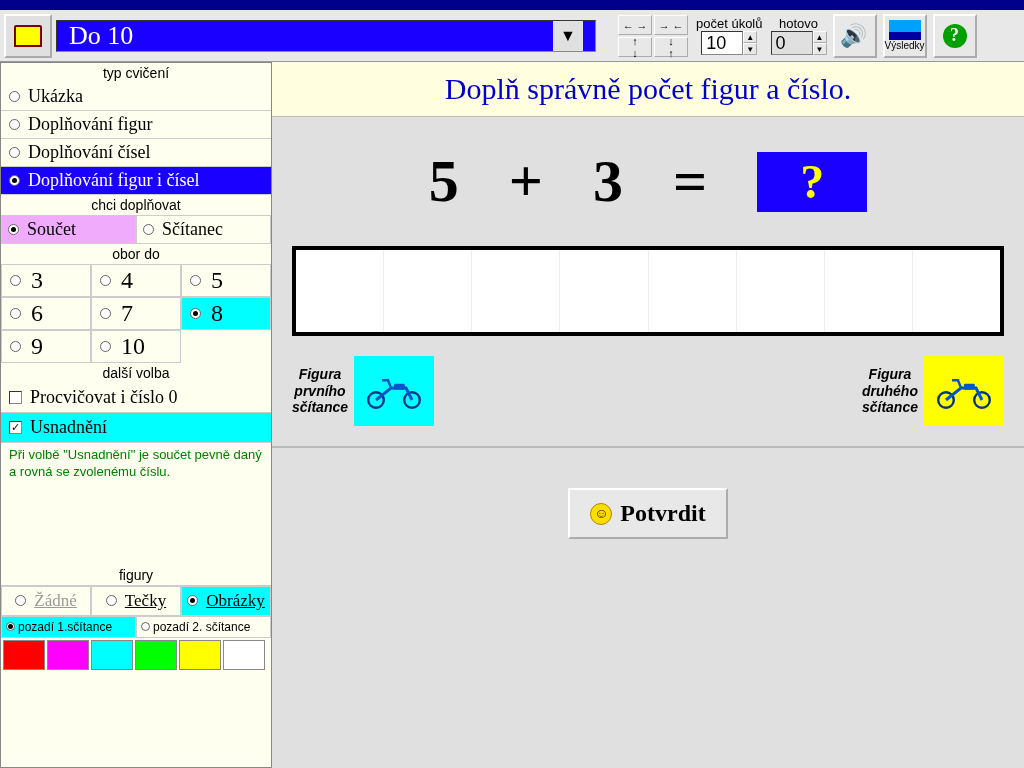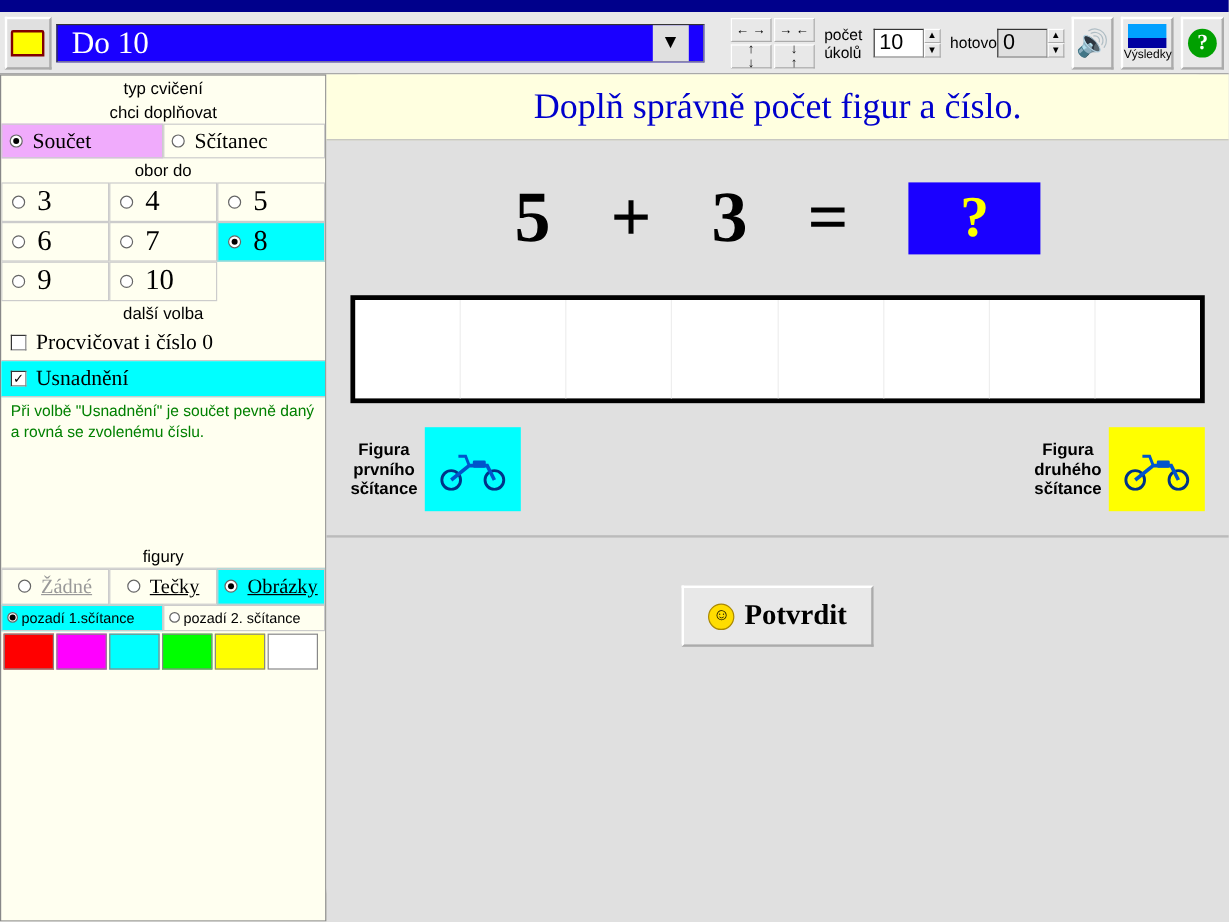--- a/index.html
+++ b/index.html
@@ -8,21 +8,21 @@
 
 .titlebar { height: 10px; background: #00008b; }
 .toolbar { height: 52px; background: #e8e8e8; display: flex; align-items: center; padding: 4px; gap: 4px; border-bottom: 1px solid #999; }
 .folder-btn { width: 48px; height: 44px; background: #e0e0e0; border: 2px outset #fff; display: flex; align-items: center; justify-content: center; cursor: pointer; }
 .folder-icon { width: 28px; height: 22px; background: #ffff00; border: 2px solid #800000; border-radius: 2px 2px 0 0; }
 .category-select { flex: 0 0 540px; height: 32px; background: #1a00ff; color: #fff; font-size: 26px; padding: 0 12px; display: flex; align-items: center; justify-content: space-between; border: 1px inset #888; cursor: pointer; }
 .category-select .arrow { width: 30px; height: 30px; background: #e0e0e0; display: flex; align-items: center; justify-content: center; color: #000; font-size: 16px; }
 .arrow-grid { display: flex; gap: 2px; margin-left: 18px; }
 .arrow-col { display: flex; flex-direction: column; gap: 2px; }
 .arrow-cell { width: 34px; height: 20px; border: 1px outset #fff; background: #e8e8e8; display: flex; align-items: center; justify-content: center; font-size: 11px; cursor: pointer; }
-.stat-group { display: flex; flex-direction: row; align-items: center; margin-left: 4px; }
+.stat-group { display: flex; flex-direction: column; align-items: center; margin-left: 4px; }
 .stat-label { font-size: 13px; font-family: Arial, sans-serif; }
 .stat-row { display: flex; align-items: center; }
 .stat-val { width: 42px; height: 24px; border: 1px inset #888; background: #fff; font-size: 18px; padding: 0 4px; display: flex; align-items: center; font-family: Arial; }
 .stat-val.ro { background: #e0e0e0; }
 .spinner { display: flex; flex-direction: column; }
 .spinner div { width: 14px; height: 12px; border: 1px outset #fff; font-size: 8px; display: flex; align-items: center; justify-content: center; cursor: pointer; }
 .sound-btn, .results-btn, .help-btn { width: 44px; height: 44px; border: 2px outset #fff; background: #e8e8e8; display: flex; flex-direction: column; align-items: center; justify-content: center; cursor: pointer; margin-left: 2px; }
 .results-btn { font-size: 10px; font-family: Arial; }
 .results-icon { width: 32px; height: 20px; background: linear-gradient(to bottom, #00a0ff 60%, #0000a0 60%); }
 .help-circle { width: 24px; height: 24px; border-radius: 50%; background: #00a000; color: #fff; font-weight: bold; display: flex; align-items: center; justify-content: center; font-size: 18px; }
@@ -62,21 +62,21 @@
 .color-swatch { width: 42px; height: 30px; border: 1px solid #888; cursor: pointer; }
 
 
 .instruction { background: #ffffe0; color: #0000cc; font-size: 30px; text-align: center; padding: 10px 0; border-bottom: 1px solid #bbb; }
 .equation { display: flex; align-items: center; justify-content: center; gap: 50px; padding: 30px 0 20px 0; font-size: 60px; font-weight: bold; }
 .answer-box { width: 110px; height: 60px; background: #1a00ff; color: #ffff00; display: flex; align-items: center; justify-content: center; font-size: 48px; font-weight: bold; }
 .strip { margin: 10px 20px; height: 90px; background: #fff; border: 4px solid #000; display: flex; }
 .strip div { flex: 1; border-right: 1px solid #eee; }
 .strip div:last-child { border-right: none; }
 .figure-row { display: flex; justify-content: space-between; padding: 10px 20px; align-items: center; }
-.figure-group { display: flex; align-items: center; gap: 6px; }
+.figure-group { display: flex; align-items: center; gap: 6px; font-style: italic; }
 .figure-label { font-size: 14px; font-family: Arial; font-weight: bold; text-align: center; line-height: 1.2; }
 .figure-tile { width: 80px; height: 70px; display: flex; align-items: center; justify-content: center; cursor: pointer; }
 .figure-tile.c1 { background: #00ffff; }
 .figure-tile.c2 { background: #ffff00; }
 .bike { width: 60px; }
 .confirm-row { display: flex; justify-content: center; padding: 40px 0; border-top: 2px solid #bbb; margin-top: 10px; }
 .confirm-btn { padding: 10px 20px; font-size: 24px; font-weight: bold; border: 2px outset #fff; background: #e8e8e8; display: flex; align-items: center; gap: 8px; cursor: pointer; font-family: "Times New Roman"; }
 .smiley { width: 22px; height: 22px; border-radius: 50%; background: #ffdd00; border: 1px solid #aa8800; display: flex; align-items: center; justify-content: center; font-size: 14px; }
 .spacer { height: 80px; }
 </style>
@@ -132,20 +132,38 @@
   </div>
   <div class="help-btn">
     <div class="help-circle">?</div>
   </div>
 </div>
 
 <div class="main">
   <div class="sidebar">
 
     <div class="section-title">typ cvičení</div>
+    <div class="radio-list" id="exercise-type-list">
+        <div class="radio-item">
+          <span class="radio-dot"></span>
+          <span>Ukázka</span>
+        </div>
+        <div class="radio-item">
+          <span class="radio-dot"></span>
+          <span>Doplňování figur</span>
+        </div>
+        <div class="radio-item">
+          <span class="radio-dot"></span>
+          <span>Doplňování čísel</span>
+        </div>
+        <div class="radio-item selected">
+          <span class="radio-dot on"></span>
+          <span>Doplňování figur i čísel</span>
+        </div>
+      </div>
 
     <div class="section-title">chci doplňovat</div>
     <div class="radio-row" id="fill-mode-row">
         <div class="radio-cell selected">
           <span class="radio-dot on"></span>
           <span>Součet</span>
         </div>
         <div class="radio-cell">
           <span class="radio-dot"></span>
           <span>Sčítanec</span>

